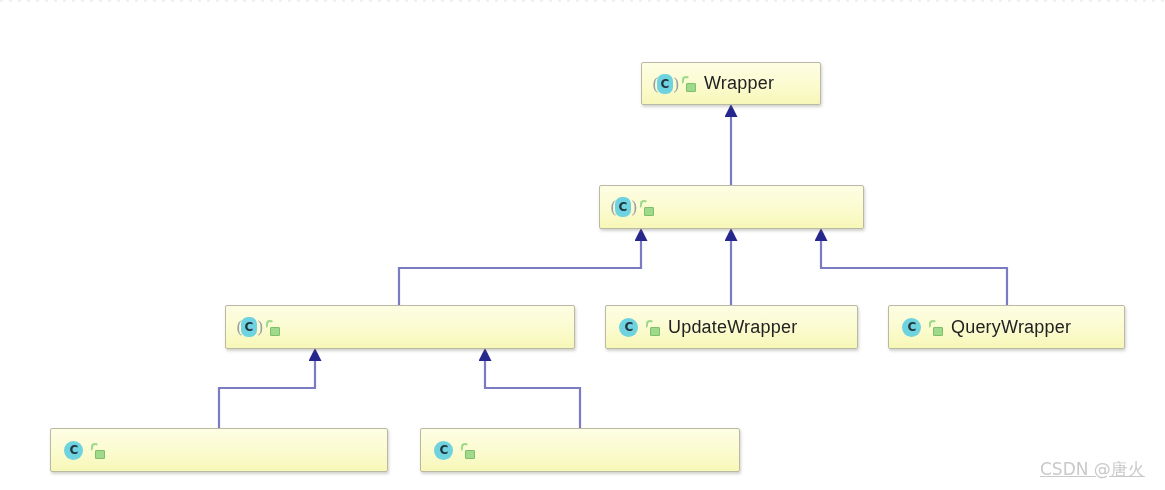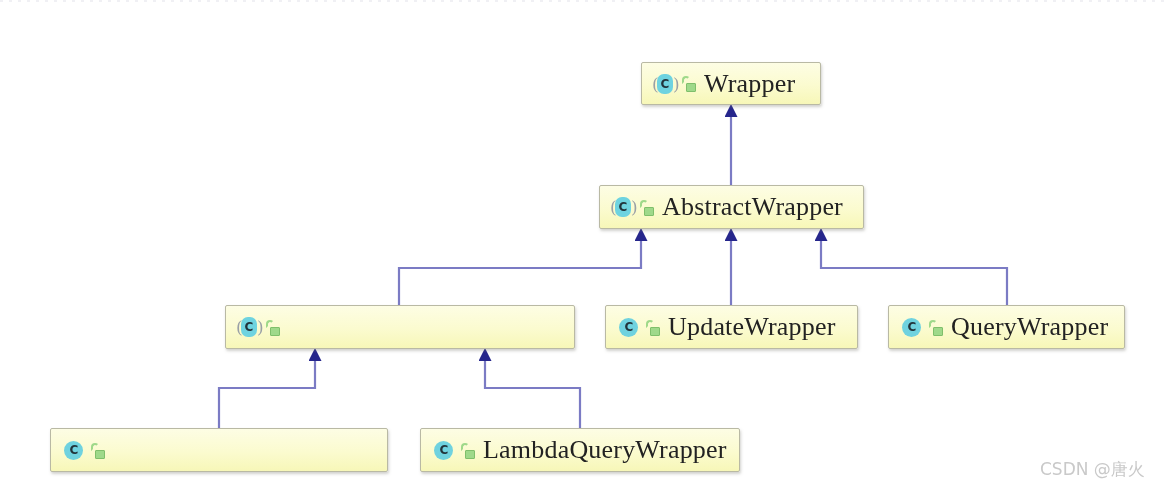--- a/index.html
+++ b/index.html
@@ -38,25 +38,25 @@
     background: linear-gradient(to bottom, #fdfde4 0%, #fbfbcf 55%, #f7f7b8 100%);
     border: 1px solid #b9b9a4;
     border-radius: 2px;
     box-shadow: 1px 2px 3px rgba(120,120,110,0.34);
     display: flex;
     align-items: center;
     padding: 0 12px;
     white-space: nowrap;
   }
   .node-label {
-    font-size: 26px;
+    font-size: 18px;
     color: #222222;
     letter-spacing: 0.2px;
     margin-left: 7px;
-    font-family: Liberation Serif, serif;
+    font-family: Liberation Sans, sans-serif;
   }
   .icon-class {
     position: relative;
     width: 22px;
     height: 22px;
     flex: 0 0 auto;
     display: inline-block;
   }
   .icon-class .disc {
     position: absolute;
@@ -129,20 +129,21 @@
     border-right-color: transparent;
     border-radius: 5px 5px 0 0;
     box-sizing: border-box;
   }
   .watermark {
     position: absolute;
     font-size: 17px;
     color: #c9c9c9;
     font-family: "DejaVu Sans", sans-serif;
     white-space: nowrap;
+    text-decoration: underline;
   }
 </style>
 </head>
 <body>
 
 <div id="canvas">
 
   <div class="top-dots"></div>
 
   <svg id="edges" viewBox="0 0 1165 490">
@@ -179,21 +180,20 @@
         <span class="icon-class">
           <span class="paren l">(</span>
           <span class="disc"></span>
           <span class="cletter">C</span>
           <span class="paren r">)</span>
         </span>
         <span class="icon-lock">
           <span class="shackle"></span>
           <span class="body"></span>
         </span>
-        <span class="node-label">AbstractWrapper</span>
       </div>
       <div class="node" style="left: 225px; top: 305px; width: 350px; height: 44px;">
         <span class="icon-class">
           <span class="paren l">(</span>
           <span class="disc"></span>
           <span class="cletter">C</span>
           <span class="paren r">)</span>
         </span>
         <span class="icon-lock">
           <span class="shackle"></span>
@@ -234,19 +234,18 @@
       </div>
       <div class="node" style="left: 420px; top: 428px; width: 320px; height: 44px;">
         <span class="icon-class concrete">
           <span class="disc"></span>
           <span class="cletter">C</span>
         </span>
         <span class="icon-lock">
           <span class="shackle"></span>
           <span class="body"></span>
         </span>
-        <span class="node-label">LambdaQueryWrapper</span>
       </div>
     </div>
 
   <div class="watermark" style="left: 1040px; top: 458px;">CSDN @唐火</div>
 
 </div>
 
 </body></html>

